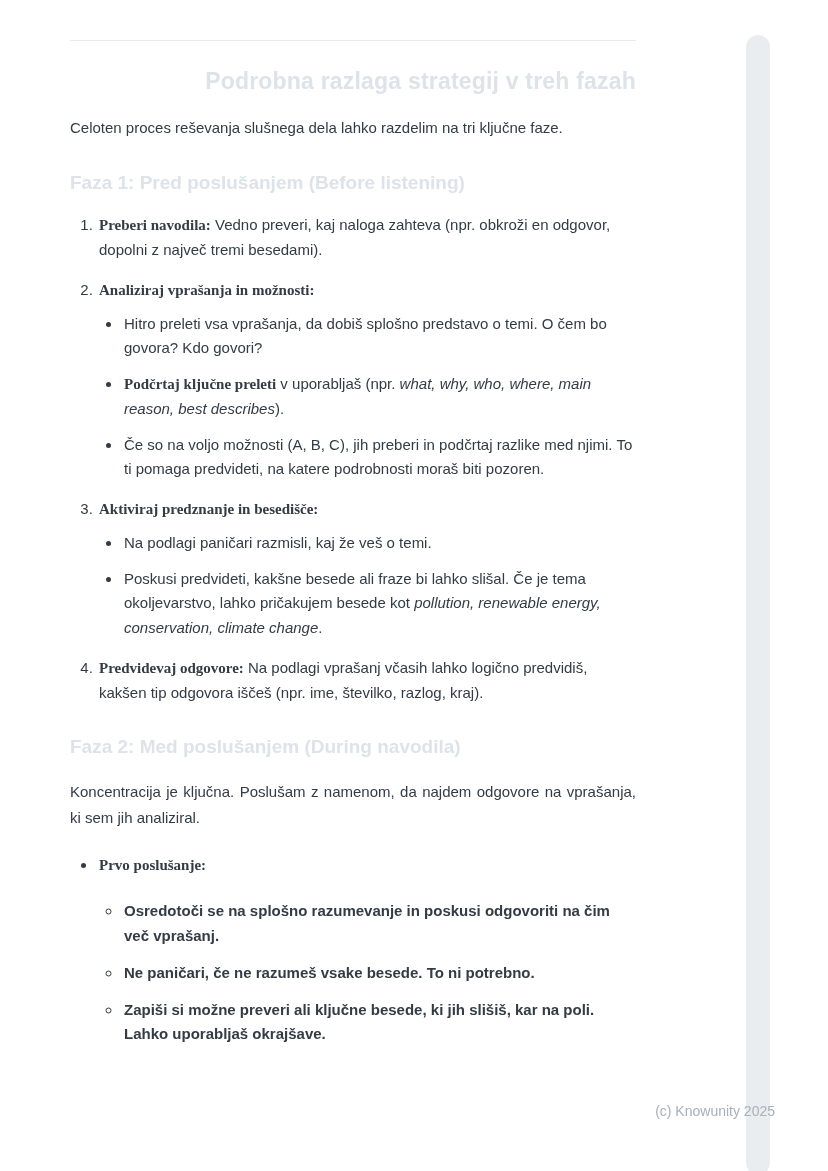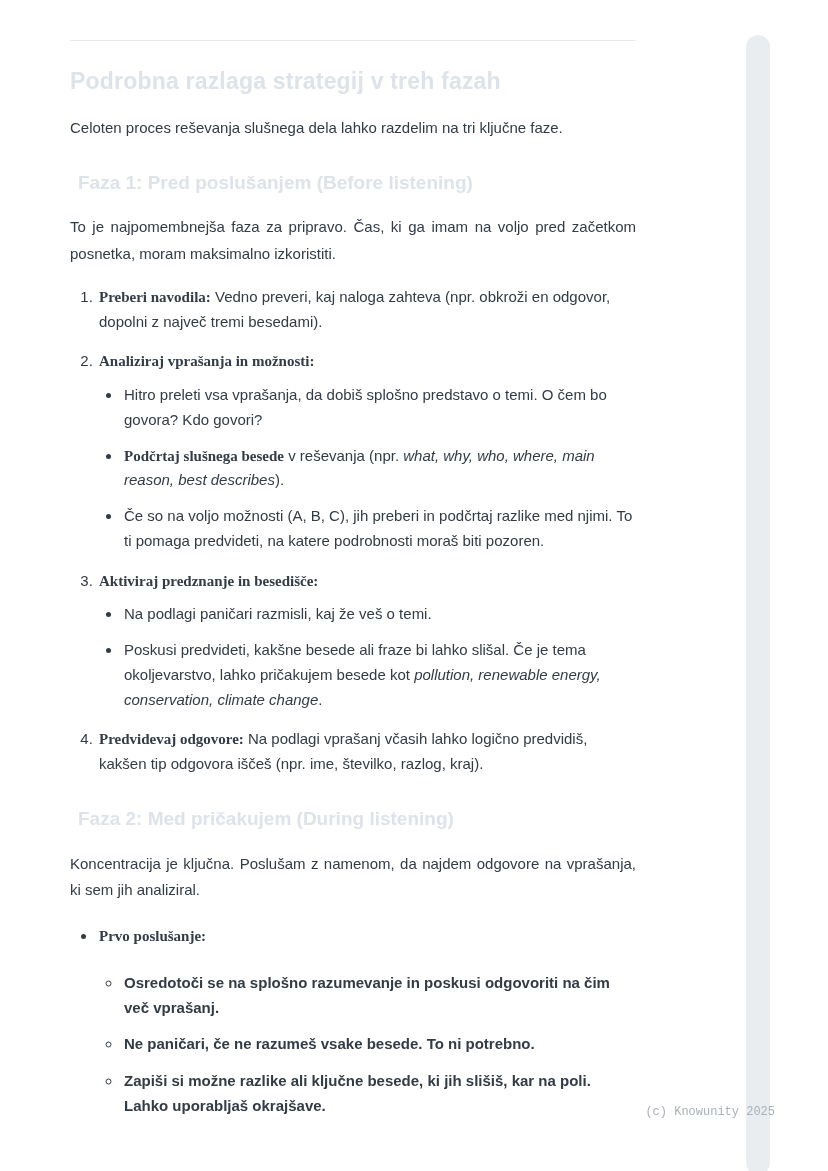--- a/index.html
+++ b/index.html
@@ -14,26 +14,26 @@
     position: absolute; left: 70px; top: 0;
     width: 566px;
     font-size: 15px; line-height: 1.65;
   }
   hr.divider {
     border: none; border-top: 1px solid #e7eaee;
     margin: 40px 0 0;
   }
   h1.doc-title {
     font-size: 23px; line-height: 1.3; font-weight: 700;
-    color: #dee3e9; margin: 26px 0 0; letter-spacing: .2px;
+    color: #dee3e9; margin: 26px 0 0; letter-spacing: .2px; text-align: right;
   }
   p.intro { margin: 19px 0 0; }
   h2.section-heading {
     font-size: 19px; line-height: 1.3; font-weight: 700;
-    color: #dee3e9; margin: 30px 8px 0;
+    color: #dee3e9; margin: 30px 0 0;
   }
   p.lead {
     margin: 19px 0 0;
     text-align: justify; line-height: 1.75;
   }
   ol.main { margin: 18px 0 0; padding-left: 27px; }
   ol.main > li { margin: 0 0 15px; padding-left: 2px; }
   ol.main ul { list-style: disc; margin: 9px 0 0; padding-left: 23px; }
   ol.main ul > li { margin: 0 0 11px; padding-left: 2px; }
   ul.main { margin: 21px 0 0; padding-left: 27px; list-style: disc; }
@@ -42,74 +42,73 @@
   ul.main ul > li { margin: 0 0 12px; padding-left: 2px; font-weight: bold; }
   .b { font-weight: 700; font-family: Liberation Serif, serif; }
   em { font-style: italic; }
   .scrollbar {
     position: absolute; left: 746px; top: 35px;
     width: 24px; height: 1140px;
     background: #e9edf0; border-radius: 12px;
   }
   .footer {
     position: absolute; right: 53px; bottom: 52px;
-    font-size: 12px; color: #a9b0b8; z-index: 2; font-family: Liberation Mono, monospace;
+    font-size: 14px; color: #a9b0b8; z-index: 2;
   }
 </style>
 </head>
 <body>
 
 <div class="content">
 
   <hr class="divider">
 
   <h1 class="doc-title">Podrobna razlaga strategij v treh fazah</h1>
 
   <p class="intro">Celoten proces reševanja slušnega dela lahko razdelim na tri ključne faze.</p>
 
   <h2 class="section-heading">Faza 1: Pred poslušanjem (Before listening)</h2>
 
-  <p class="lead">To je najpomembnejša faza za pripravo. Čas, ki ga imam na voljo pred začetkom posnetka, moram maksimalno izkoristiti.</p>
 
   <ol class="main">
 
     <li><span class="b">Preberi navodila:</span><span> Vedno preveri, kaj naloga zahteva (npr. obkroži en odgovor, dopolni z največ tremi besedami).</span></li>
 
     <li>
       <span class="b">Analiziraj vprašanja in možnosti:</span>
       <ul>
         <li><span>Hitro preleti vsa vprašanja, da dobiš splošno predstavo o temi. O čem bo govora? Kdo govori?</span></li>
-        <li><span class="b">Podčrtaj slušnega besede</span><span> v reševanja (npr. </span><em>what, why, who, where, main reason, best describes</em><span>).</span></li>
+        <li><span class="b">Podčrtaj ključne preleti</span><span> v uporabljaš (npr. </span><em>what, why, who, where, main reason, best describes</em><span>).</span></li>
         <li><span>Če so na voljo možnosti (A, B, C), jih preberi in podčrtaj razlike med njimi. To ti pomaga predvideti, na katere podrobnosti moraš biti pozoren.</span></li>
       </ul>
     </li>
 
     <li>
       <span class="b">Aktiviraj predznanje in besedišče:</span>
       <ul>
         <li><span>Na podlagi paničari razmisli, kaj že veš o temi.</span></li>
         <li><span>Poskusi predvideti, kakšne besede ali fraze bi lahko slišal. Če je tema okoljevarstvo, lahko pričakujem besede kot </span><em>pollution, renewable energy, conservation, climate change</em><span>.</span></li>
       </ul>
     </li>
 
     <li><span class="b">Predvidevaj odgovore:</span><span> Na podlagi vprašanj včasih lahko logično predvidiš, kakšen tip odgovora iščeš (npr. ime, številko, razlog, kraj).</span></li>
 
   </ol>
 
-  <h2 class="section-heading">Faza 2: Med pričakujem (During listening)</h2>
+  <h2 class="section-heading">Faza 2: Med poslušanjem (During navodila)</h2>
 
   <p class="lead">Koncentracija je ključna. Poslušam z namenom, da najdem odgovore na vprašanja, ki sem jih analiziral.</p>
 
   <ul class="main">
     <li>
       <span class="b">Prvo poslušanje:</span>
       <ul>
         <li><span>Osredotoči se na splošno razumevanje in poskusi odgovoriti na čim več vprašanj.</span></li>
         <li><span>Ne paničari, če ne razumeš vsake besede. To ni potrebno.</span></li>
-        <li><span>Zapiši si možne razlike ali ključne besede, ki jih slišiš, kar na poli. Lahko uporabljaš okrajšave.</span></li>
+        <li><span>Zapiši si možne preveri ali ključne besede, ki jih slišiš, kar na poli. Lahko uporabljaš okrajšave.</span></li>
       </ul>
     </li>
   </ul>
 
 </div>
 
 <div class="scrollbar"></div>
 
 <div class="footer">(c) Knowunity 2025</div>
 

